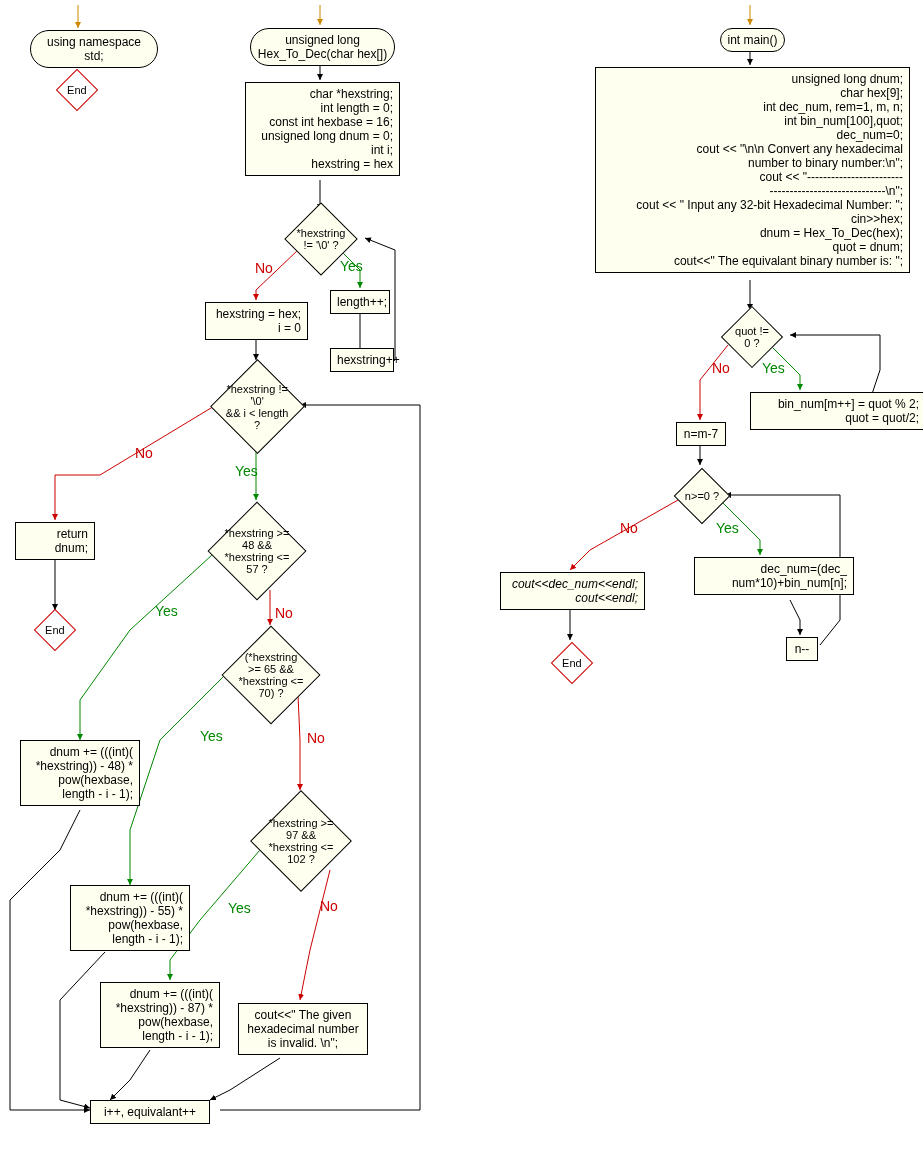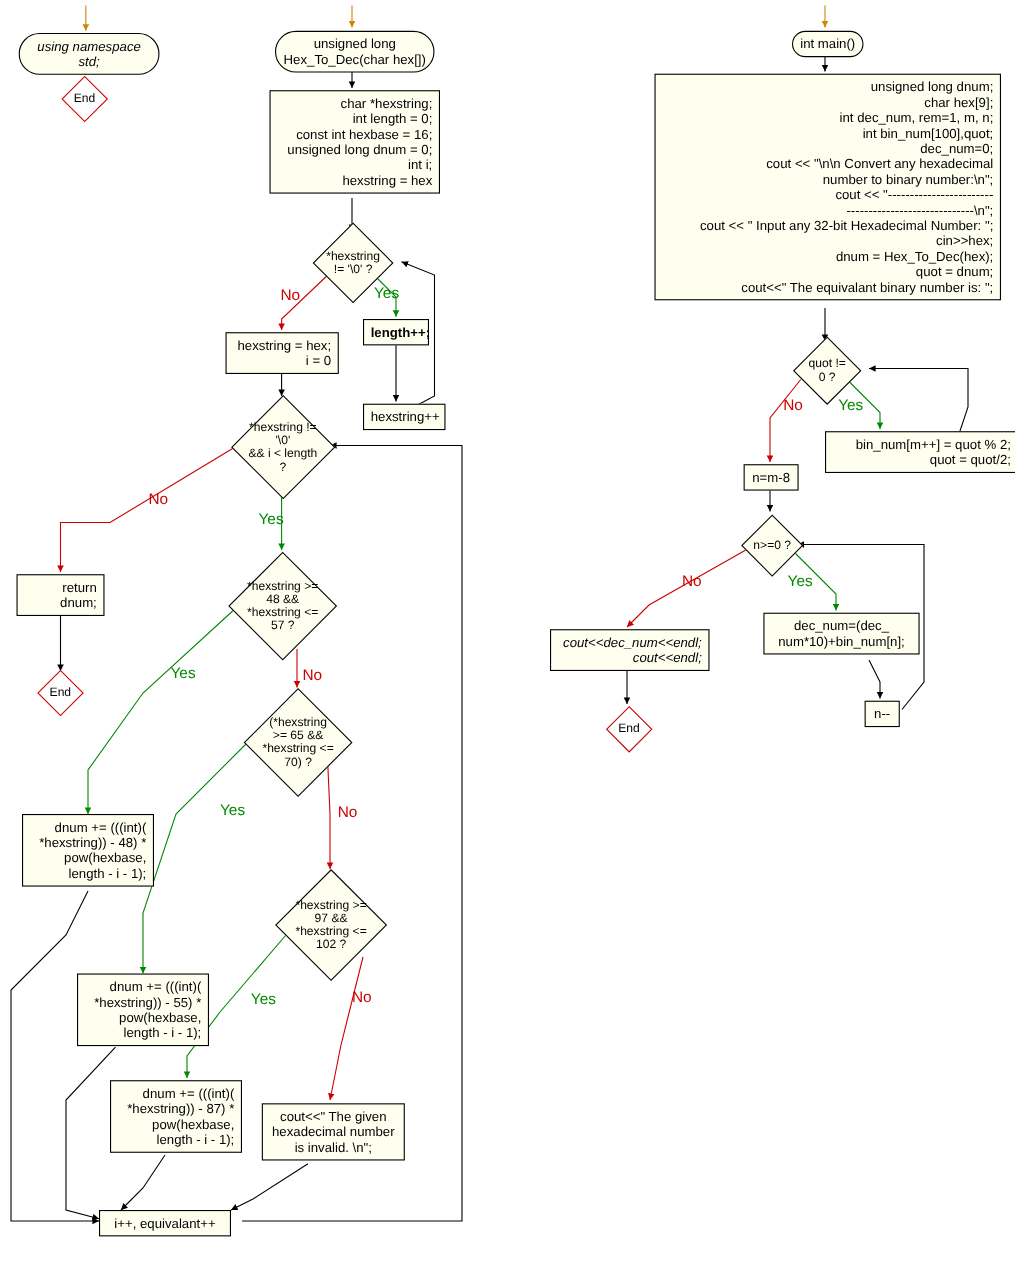--- a/index.html
+++ b/index.html
@@ -155,44 +155,44 @@
 
   <path class="arrow-no" d="M 678 500 L 590 550 L 570 570" marker-end="url(#ahn)"></path>
 
   <line class="arrow-line" x1="570" y1="608" x2="570" y2="640" marker-end="url(#ah)"></line>
 
   <path class="arrow-line" d="M 790 600 L 800 620 L 800 635" marker-end="url(#ah)"></path>
 
   <path class="arrow-line" d="M 820 645 L 840 620 L 840 495 L 725 495" marker-end="url(#ah)"></path>
 </svg>
 
-<div class="node terminal" style="left:17px; top:30px; width:128px;font-style:italic;">using namespace std;</div>
+<div class="node terminal" style="left:30px; top:30px; width:128px;">using namespace std;</div>
 <div class="end-icon" style="left:62px; top:75px;">
   <div class="end-icon-inner">End</div>
 </div>
 
 <div class="node terminal" style="left:250px; top:28px; width:145px;">unsigned long
 Hex_To_Dec(char hex[])</div>
 
 <div class="node process" style="left:245px; top:82px; width:155px; white-space:pre-line;">char *hexstring;
 int length = 0;
 const int hexbase = 16;
 unsigned long dnum = 0;
 int i;
 hexstring = hex</div>
 
 <div class="decision" style="left:295px; top:213px; width:50px; height:50px;">
   <div class="decision-text" style="width:120px;">*hexstring != '\0' ?</div>
 </div>
 <div class="label label-yes" style="left:340px; top:258px;">Yes</div>
 <div class="label label-no" style="left:255px; top:260px;">No</div>
 
-<div class="node process" style="left:330px; top:290px; width:60px;font-weight:bold;">length++;</div>
-
-<div class="node process" style="left:330px; top:367px; width:75px;">hexstring++</div>
+<div class="node process" style="left:330px; top:290px; width:60px;">length++;</div>
+
+<div class="node process" style="left:330px; top:348px; width:64px;">hexstring++</div>
 
 <div class="node process" style="left:205px; top:302px; width:103px; white-space:pre-line;">hexstring = hex;
 i = 0</div>
 
 <div class="decision" style="left:224px; top:373px; width:65px; height:65px;">
   <div class="decision-text" style="width:130px;">*hexstring != '\0'
 &amp;&amp; i &lt; length ?</div>
 </div>
 <div class="label label-yes" style="left:235px; top:463px;">Yes</div>
 <div class="label label-no" style="left:135px; top:445px;">No</div>
@@ -264,31 +264,31 @@
 
 <div class="decision" style="left:730px; top:315px; width:42px; height:42px;">
   <div class="decision-text" style="width:80px;">quot != 0 ?</div>
 </div>
 <div class="label label-yes" style="left:762px; top:360px;">Yes</div>
 <div class="label label-no" style="left:712px; top:360px;">No</div>
 
 <div class="node process" style="left:750px; top:392px; width:176px; white-space:pre-line;">bin_num[m++] = quot % 2;
 quot = quot/2;</div>
 
-<div class="node process" style="left:676px; top:422px; width:50px; text-align:center;">n=m-8</div>
+<div class="node process" style="left:676px; top:422px; width:50px; text-align:center;">n=m-7</div>
 
 <div class="decision" style="left:682px; top:476px; width:38px; height:38px;">
   <div class="decision-text" style="width:70px;">n&gt;=0 ?</div>
 </div>
 <div class="label label-yes" style="left:716px; top:520px;">Yes</div>
 <div class="label label-no" style="left:620px; top:520px;">No</div>
 
 <div class="node process" style="left:500px; top:572px; width:145px; white-space:pre-line;font-style:italic;">cout&lt;&lt;dec_num&lt;&lt;endl;
 cout&lt;&lt;endl;</div>
 
 <div class="end-icon" style="left:557px; top:648px;">
   <div class="end-icon-inner">End</div>
 </div>
 
-<div class="node process" style="left:694px; top:557px; width:142px; white-space:pre-line; text-align:center;">dec_num=(dec_
+<div class="node process" style="left:694px; top:557px; width:160px; white-space:pre-line; text-align:right;">dec_num=(dec_
 num*10)+bin_num[n];</div>
 
 <div class="node process" style="left:786px; top:637px; width:32px; text-align:center;">n--</div>
 
 </body></html>

